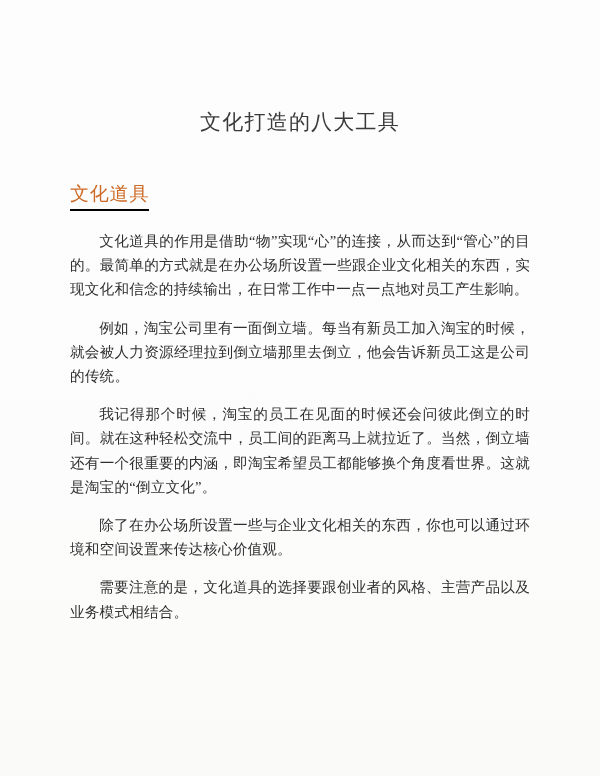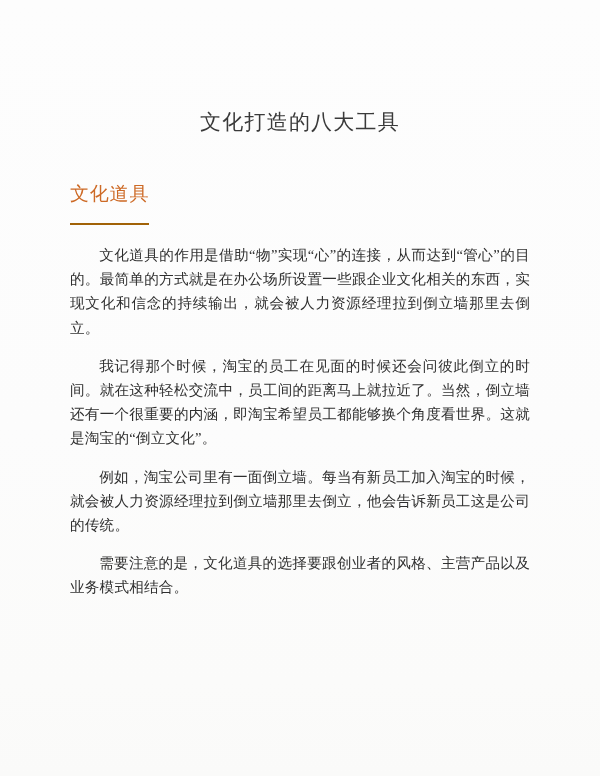--- a/index.html
+++ b/index.html
@@ -61,22 +61,22 @@
     margin: 0;
     padding-top: 45px;
     font-size: 19px;
     line-height: 26px;
     font-weight: normal;
     letter-spacing: 0.8px;
     color: #cd6a26;
   }
   .section-heading .heading-text {
     display: inline-block;
-    border-bottom: 2px solid #a16207;
-    padding-bottom: 16px;
+    border-bottom: 2px solid #000000;
+    padding-bottom: 2px;
   }
 
   .body-para {
     margin: 0;
     padding-top: 14px;
     font-size: 14.6px;
     line-height: 24.2px;
     color: #2f2f2f;
     text-indent: 2em;
     text-align: justify;
@@ -102,25 +102,26 @@
 
 <div class="page">
   <div class="paper-tint"></div>
 
   <div class="content">
 
     <h1 class="doc-title">文化打造的八大工具</h1>
 
     <h2 class="section-heading"><span class="heading-text">文化道具</span></h2>
 
-    <p class="body-para first-para">文化道具的作用是借助“物”实现“心”的连接，从而达到“管心”的目的。最简单的方式就是在办公场所设置一些跟企业文化相关的东西，实现文化和信念的持续输出，就会被人力资源经理拉到倒立墙那里去倒立。</p>
+    <p class="body-para first-para">文化道具的作用是借助“物”实现“心”的连接，从而达到“管心”的目的。最简单的方式就是在办公场所设置一些跟企业文化相关的东西，实现文化和信念的持续输出，在日常工作中一点一点地对员工产生影响。</p>
+
+    <p class="body-para">例如，淘宝公司里有一面倒立墙。每当有新员工加入淘宝的时候，就会被人力资源经理拉到倒立墙那里去倒立，他会告诉新员工这是公司的传统。</p>
 
     <p class="body-para">我记得那个时候，淘宝的员工在见面的时候还会问彼此倒立的时间。就在这种轻松交流中，员工间的距离马上就拉近了。当然，倒立墙还有一个很重要的内涵，即淘宝希望员工都能够换个角度看世界。这就是淘宝的“倒立文化”。</p>
 
-    <p class="body-para">例如，淘宝公司里有一面倒立墙。每当有新员工加入淘宝的时候，就会被人力资源经理拉到倒立墙那里去倒立，他会告诉新员工这是公司的传统。</p>
 
-
+    <p class="body-para">除了在办公场所设置一些与企业文化相关的东西，你也可以通过环境和空间设置来传达核心价值观。</p>
 
 
     <p class="body-para">需要注意的是，文化道具的选择要跟创业者的风格、主营产品以及业务模式相结合。</p>
 
   </div>
 </div>
 
 </body></html>

